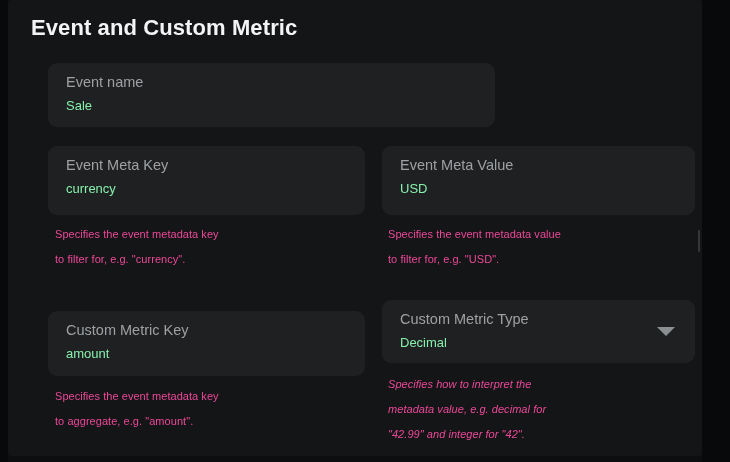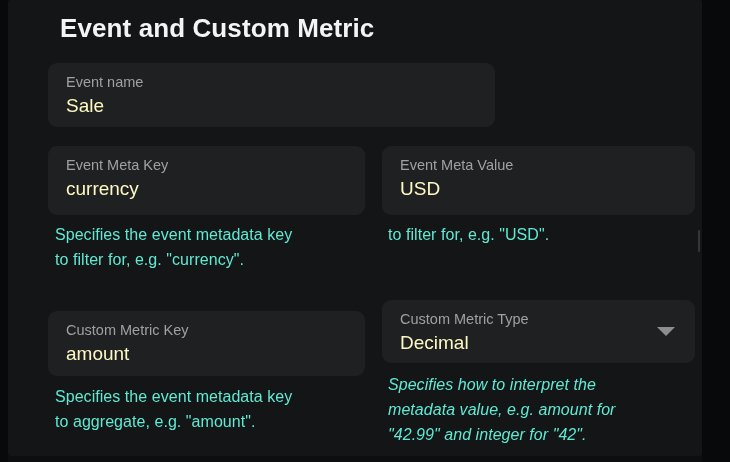--- a/index.html
+++ b/index.html
@@ -32,23 +32,23 @@
     width: 694px;
     height: 456px;
     background: #141516;
     border-radius: 2px;
     overflow: hidden;
   }
 
   
   .panel-title {
     position: absolute;
-    left: 52px;
+    left: 23px;
     top: 14px;
-    font-size: 26px;
+    font-size: 22px;
     font-weight: 600;
     letter-spacing: 0.1px;
     color: #f3f4f5;
     line-height: 28px;
     white-space: nowrap;
   }
 
   
   .field {
     position: absolute;
@@ -63,43 +63,43 @@
     top: 10px;
     font-size: 14.5px;
     color: #9ea1a4;
     line-height: 19px;
     white-space: nowrap;
   }
   .field .field-value {
     position: absolute;
     left: 18px;
     top: 30px;
-    font-size: 19px;
-    color: #fef9c3;
+    font-size: 13px;
+    color: #86efac;
     line-height: 26px;
     white-space: nowrap;
   }
 
   
   .dropdown-arrow {
     position: absolute;
     right: 20px;
     top: 27px;
     width: 0;
     height: 0;
     border-left: 9px solid transparent;
     border-right: 9px solid transparent;
     border-top: 9px solid #8c8f92;
   }
 
   
   .helper {
     position: absolute;
-    font-size: 16px;
-    color: #5eead4;
+    font-size: 11px;
+    color: #ec4899;
     line-height: 25px;
     letter-spacing: 0.05px;
   }
   .helper .hl { display: block; white-space: nowrap; }
 
   
   #field-event-name   { left: 40px;  top: 63px;  width: 447px; height: 64px; }
 
   #field-meta-key     { left: 40px;  top: 146px; width: 317px; height: 69px; }
   #field-meta-value   { left: 374px; top: 146px; width: 313px; height: 69px; }
@@ -157,20 +157,21 @@
       <div class="field-label">Event Meta Key</div>
       <div class="field-value" placeholder="Event Meta Key">currency</div>
     </div>
 
     <div class="helper" id="helper-meta-key">
       <span class="hl">Specifies the event metadata key</span>
       <span class="hl">to filter for, e.g. "currency".</span>
     </div>
 
     <div class="helper" id="helper-meta-value">
+      <span class="hl">Specifies the event metadata value</span>
       <span class="hl">to filter for, e.g. "USD".</span>
     </div>
 
     <div class="field" id="field-metric-type">
       <div class="field-label">Custom Metric Type</div>
       <div class="field-value">Decimal</div>
       <div class="dropdown-arrow"></div>
     </div>
 
     <div class="field" id="field-metric-key">
@@ -178,21 +179,21 @@
       <div class="field-value" placeholder="Custom Metric Key">amount</div>
     </div>
 
     <div class="helper" id="helper-metric-key">
       <span class="hl">Specifies the event metadata key</span>
       <span class="hl">to aggregate, e.g. "amount".</span>
     </div>
 
     <div class="helper" id="helper-metric-type">
       <span class="hl">Specifies how to interpret the</span>
-      <span class="hl">metadata value, e.g. amount for</span>
+      <span class="hl">metadata value, e.g. decimal for</span>
       <span class="hl">"42.99" and integer for "42".</span>
     </div>
 
     <div class="scroll-indicator"></div>
   </div>
 
   <div class="bottom-strip"></div>
 </div>
 
 </body></html>

